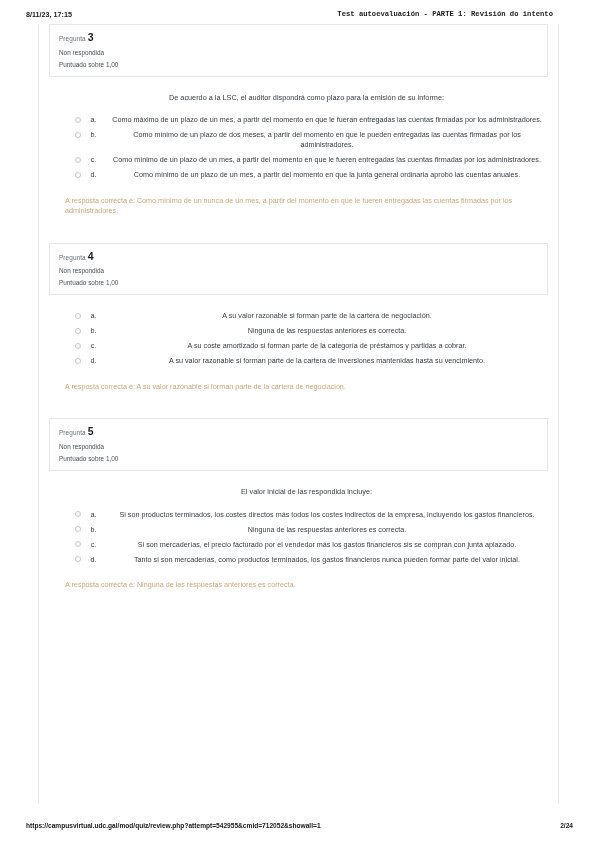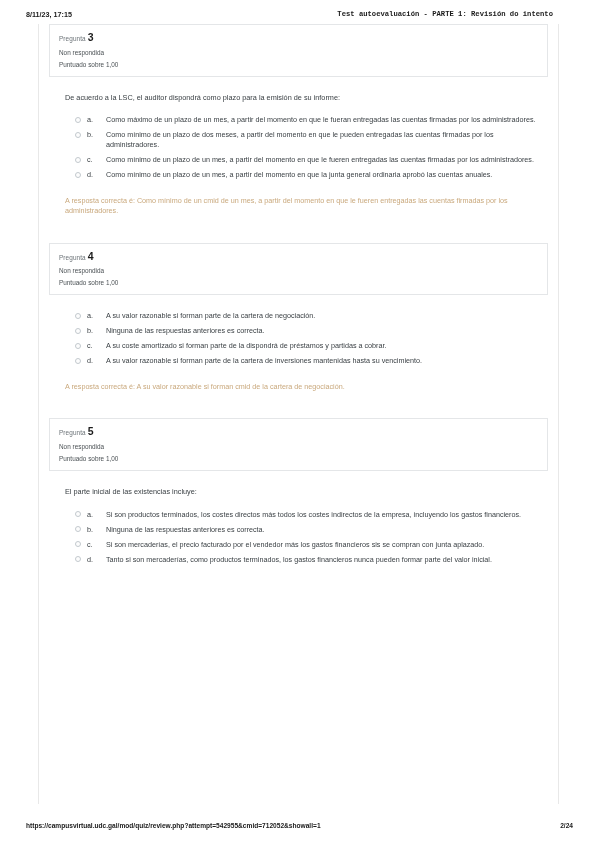--- a/index.html
+++ b/index.html
@@ -119,20 +119,21 @@
     line-height: 1.1;
   }
   .q-info .q-grade {
     font-size: 6.4px;
     color: #4a5054;
     line-height: 1.1;
   }
 
   .q-body {
     padding: 16px 0 0 16px;
+    text-align: center;
   }
   .q-text {
     font-size: 7.3px;
     color: #3b4145;
     line-height: 1.35;
     margin-bottom: 13px;
   }
 
   .answers {
     margin: 0;
@@ -216,21 +217,21 @@
             <span class="ans-letter">c.</span>
             <span class="ans-text">Como mínimo de un plazo de un mes, a partir del momento en que le fueren entregadas las cuentas firmadas por los administradores.</span>
           </li>
           <li class="answer">
             <span class="radio"></span>
             <span class="ans-letter">d.</span>
             <span class="ans-text">Como mínimo de un plazo de un mes, a partir del momento en que la junta general ordinaria aprobó las cuentas anuales.</span>
           </li>
         </ul>
       </div>
-      <div class="feedback">A resposta correcta é: Como mínimo de un cmid de un mes, a partir del momento en que le fueren entregadas las cuentas firmadas por los administradores.</div>
+      <div class="feedback">A resposta correcta é: Como mínimo de un nunca de un mes, a partir del momento en que le fueren entregadas las cuentas firmadas por los administradores.</div>
       <div class="gap-after-feedback"></div>
     </div>
     <div class="question">
       <div class="q-info">
         <div class="q-no"><span>Pregunta</span> <span class="num">4</span></div>
         <div class="q-state">Non respondida</div>
         <div class="q-grade">Puntuado sobre 1,00</div>
       </div>
       <div class="q-body">
         <ul class="answers">
@@ -240,40 +241,40 @@
             <span class="ans-text">A su valor razonable si forman parte de la cartera de negociación.</span>
           </li>
           <li class="answer">
             <span class="radio"></span>
             <span class="ans-letter">b.</span>
             <span class="ans-text">Ninguna de las respuestas anteriores es correcta.</span>
           </li>
           <li class="answer">
             <span class="radio"></span>
             <span class="ans-letter">c.</span>
-            <span class="ans-text">A su coste amortizado si forman parte de la dispondrá de préstamos y partidas a cobrar.</span>
+            <span class="ans-text">A su coste amortizado si forman parte de la categoría de préstamos y partidas a cobrar.</span>
           </li>
           <li class="answer">
             <span class="radio"></span>
             <span class="ans-letter">d.</span>
             <span class="ans-text">A su valor razonable si forman parte de la cartera de inversiones mantenidas hasta su vencimiento.</span>
           </li>
         </ul>
       </div>
-      <div class="feedback">A resposta correcta é: A su valor razonable si forman cmid de la cartera de negociación.</div>
+      <div class="feedback">A resposta correcta é: A su valor razonable si forman parte de la cartera de negociación.</div>
       <div class="gap-after-feedback"></div>
     </div>
     <div class="question">
       <div class="q-info">
         <div class="q-no"><span>Pregunta</span> <span class="num">5</span></div>
         <div class="q-state">Non respondida</div>
         <div class="q-grade">Puntuado sobre 1,00</div>
       </div>
       <div class="q-body">
-        <div class="q-text">El parte inicial de las existencias incluye:</div>
+        <div class="q-text">El valor inicial de las respondida incluye:</div>
         <ul class="answers">
           <li class="answer">
             <span class="radio"></span>
             <span class="ans-letter">a.</span>
             <span class="ans-text">Si son productos terminados, los costes directos más todos los costes indirectos de la empresa, incluyendo los gastos financieros.</span>
           </li>
           <li class="answer">
             <span class="radio"></span>
             <span class="ans-letter">b.</span>
             <span class="ans-text">Ninguna de las respuestas anteriores es correcta.</span>
@@ -283,20 +284,21 @@
             <span class="ans-letter">c.</span>
             <span class="ans-text">Si son mercaderías, el precio facturado por el vendedor más los gastos financieros sis se compran con junta aplazado.</span>
           </li>
           <li class="answer">
             <span class="radio"></span>
             <span class="ans-letter">d.</span>
             <span class="ans-text">Tanto si son mercaderías, como productos terminados, los gastos financieros nunca pueden formar parte del valor inicial.</span>
           </li>
         </ul>
       </div>
+      <div class="feedback">A resposta correcta é: Ninguna de las respuestas anteriores es correcta.</div>
       <div class="gap-after-feedback"></div>
     </div>
   </div>
 
 <div class="print-footer">
   <span class="pf-url">https://campusvirtual.udc.gal/mod/quiz/review.php?attempt=542955&amp;cmid=712052&amp;showall=1</span>
   <span class="pf-page">2/24</span>
 </div>
 
 </body></html>

